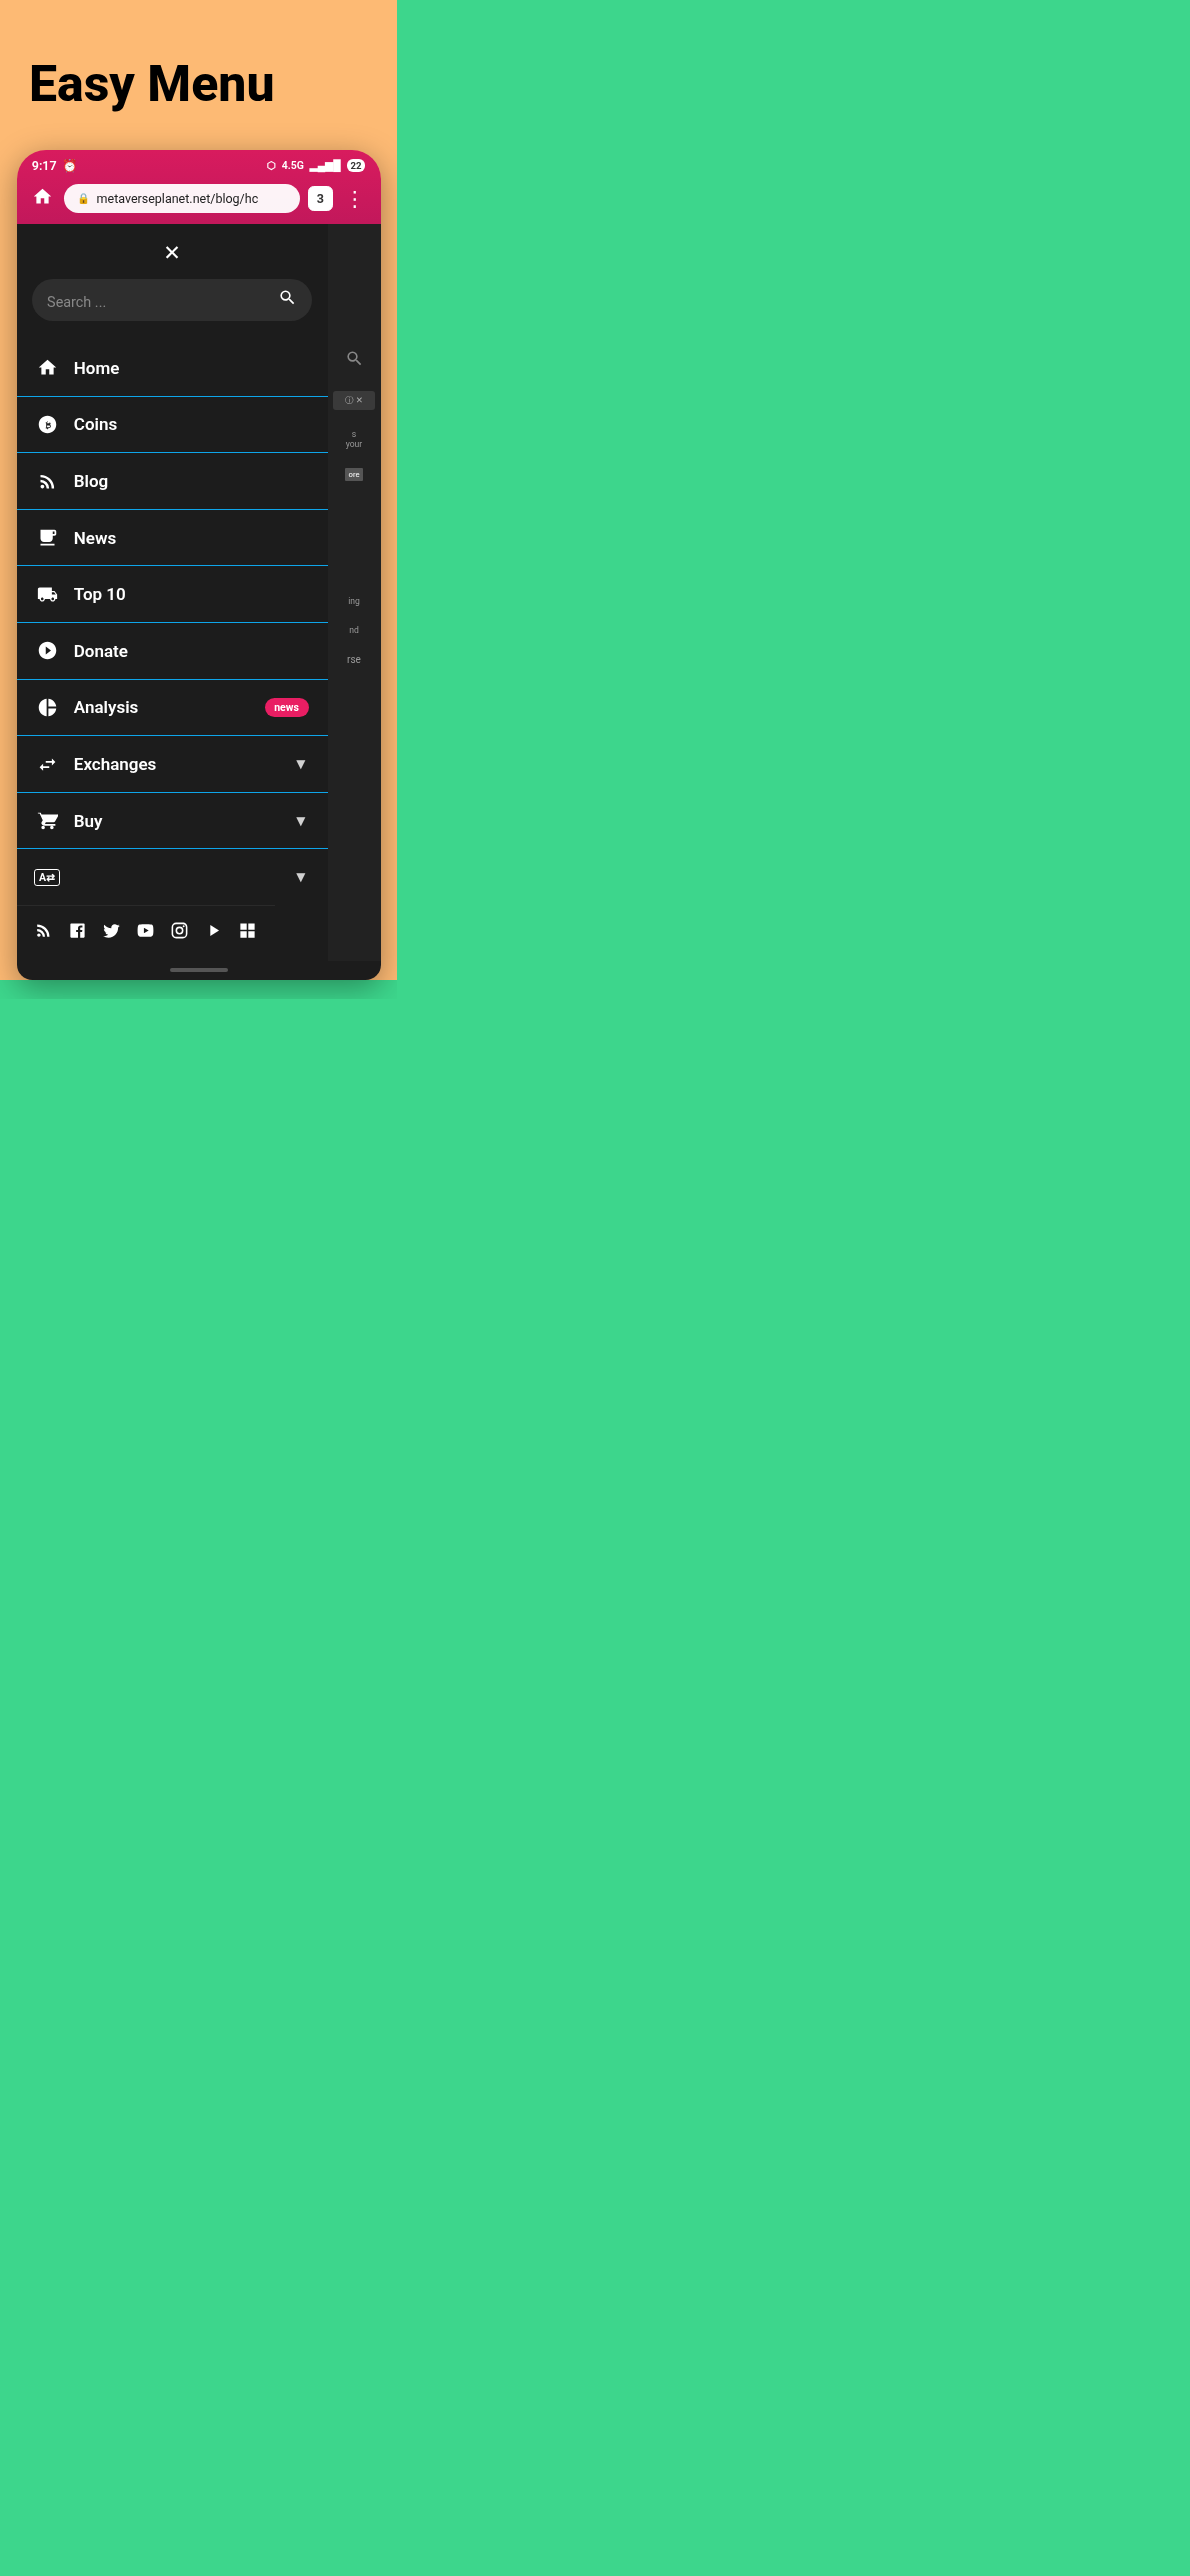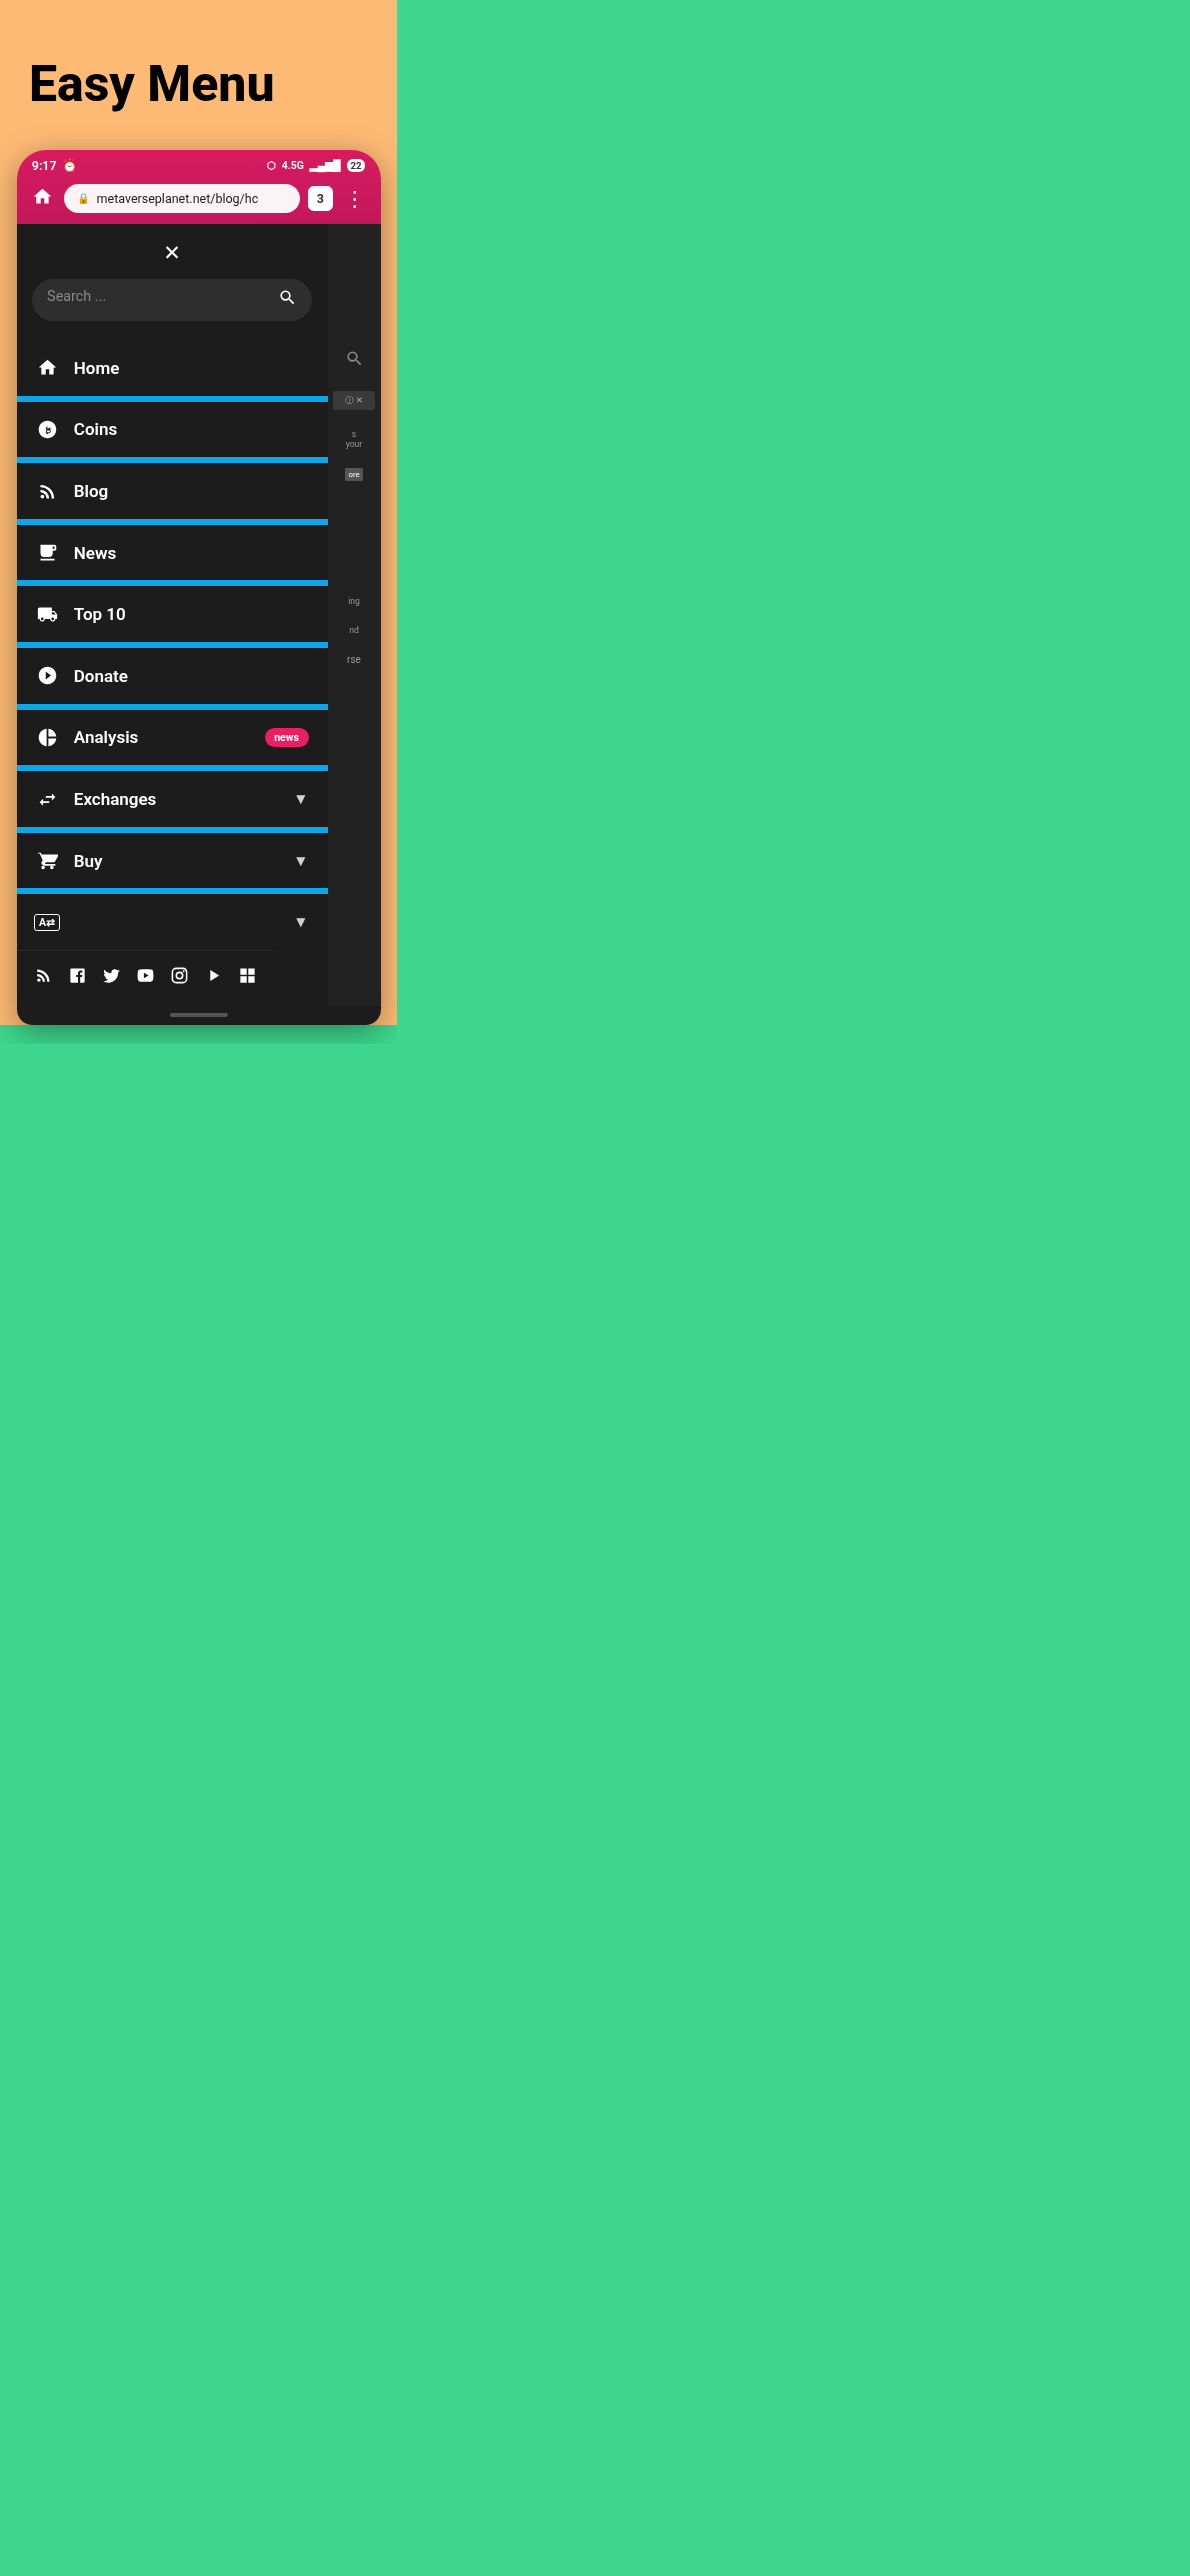--- a/index.html
+++ b/index.html
@@ -145,21 +145,21 @@
       color: white;
       font-size: 21px;
       cursor: pointer;
     }
 
     .search-bar {
       margin: 0 15.3px 19px 15.3px;
       background: #2e2e2e;
       border-radius: 23px;
       display: flex;
-      align-items: flex-start;
+      align-items: flex-end;
       padding: 9.6px 15.3px;
       gap: 2px;
     }
 
     .search-input-text {
       flex: 1;
       color: #888;
       font-size: 14.4px;
     }
 
@@ -169,21 +169,21 @@
     }
 
     .menu-items {
       list-style: none;
     }
 
     .menu-item {
       display: flex;
       align-items: center;
       padding: 16.3px 19px;
-      border-bottom: 6px solid #0ea5e9;
+      border-bottom: 1px solid #0ea5e9;
       color: white;
       cursor: pointer;
       gap: 15.3px;
       position: relative;
     }
 
     .menu-item:last-child {
       border-bottom: none;
     }
 

